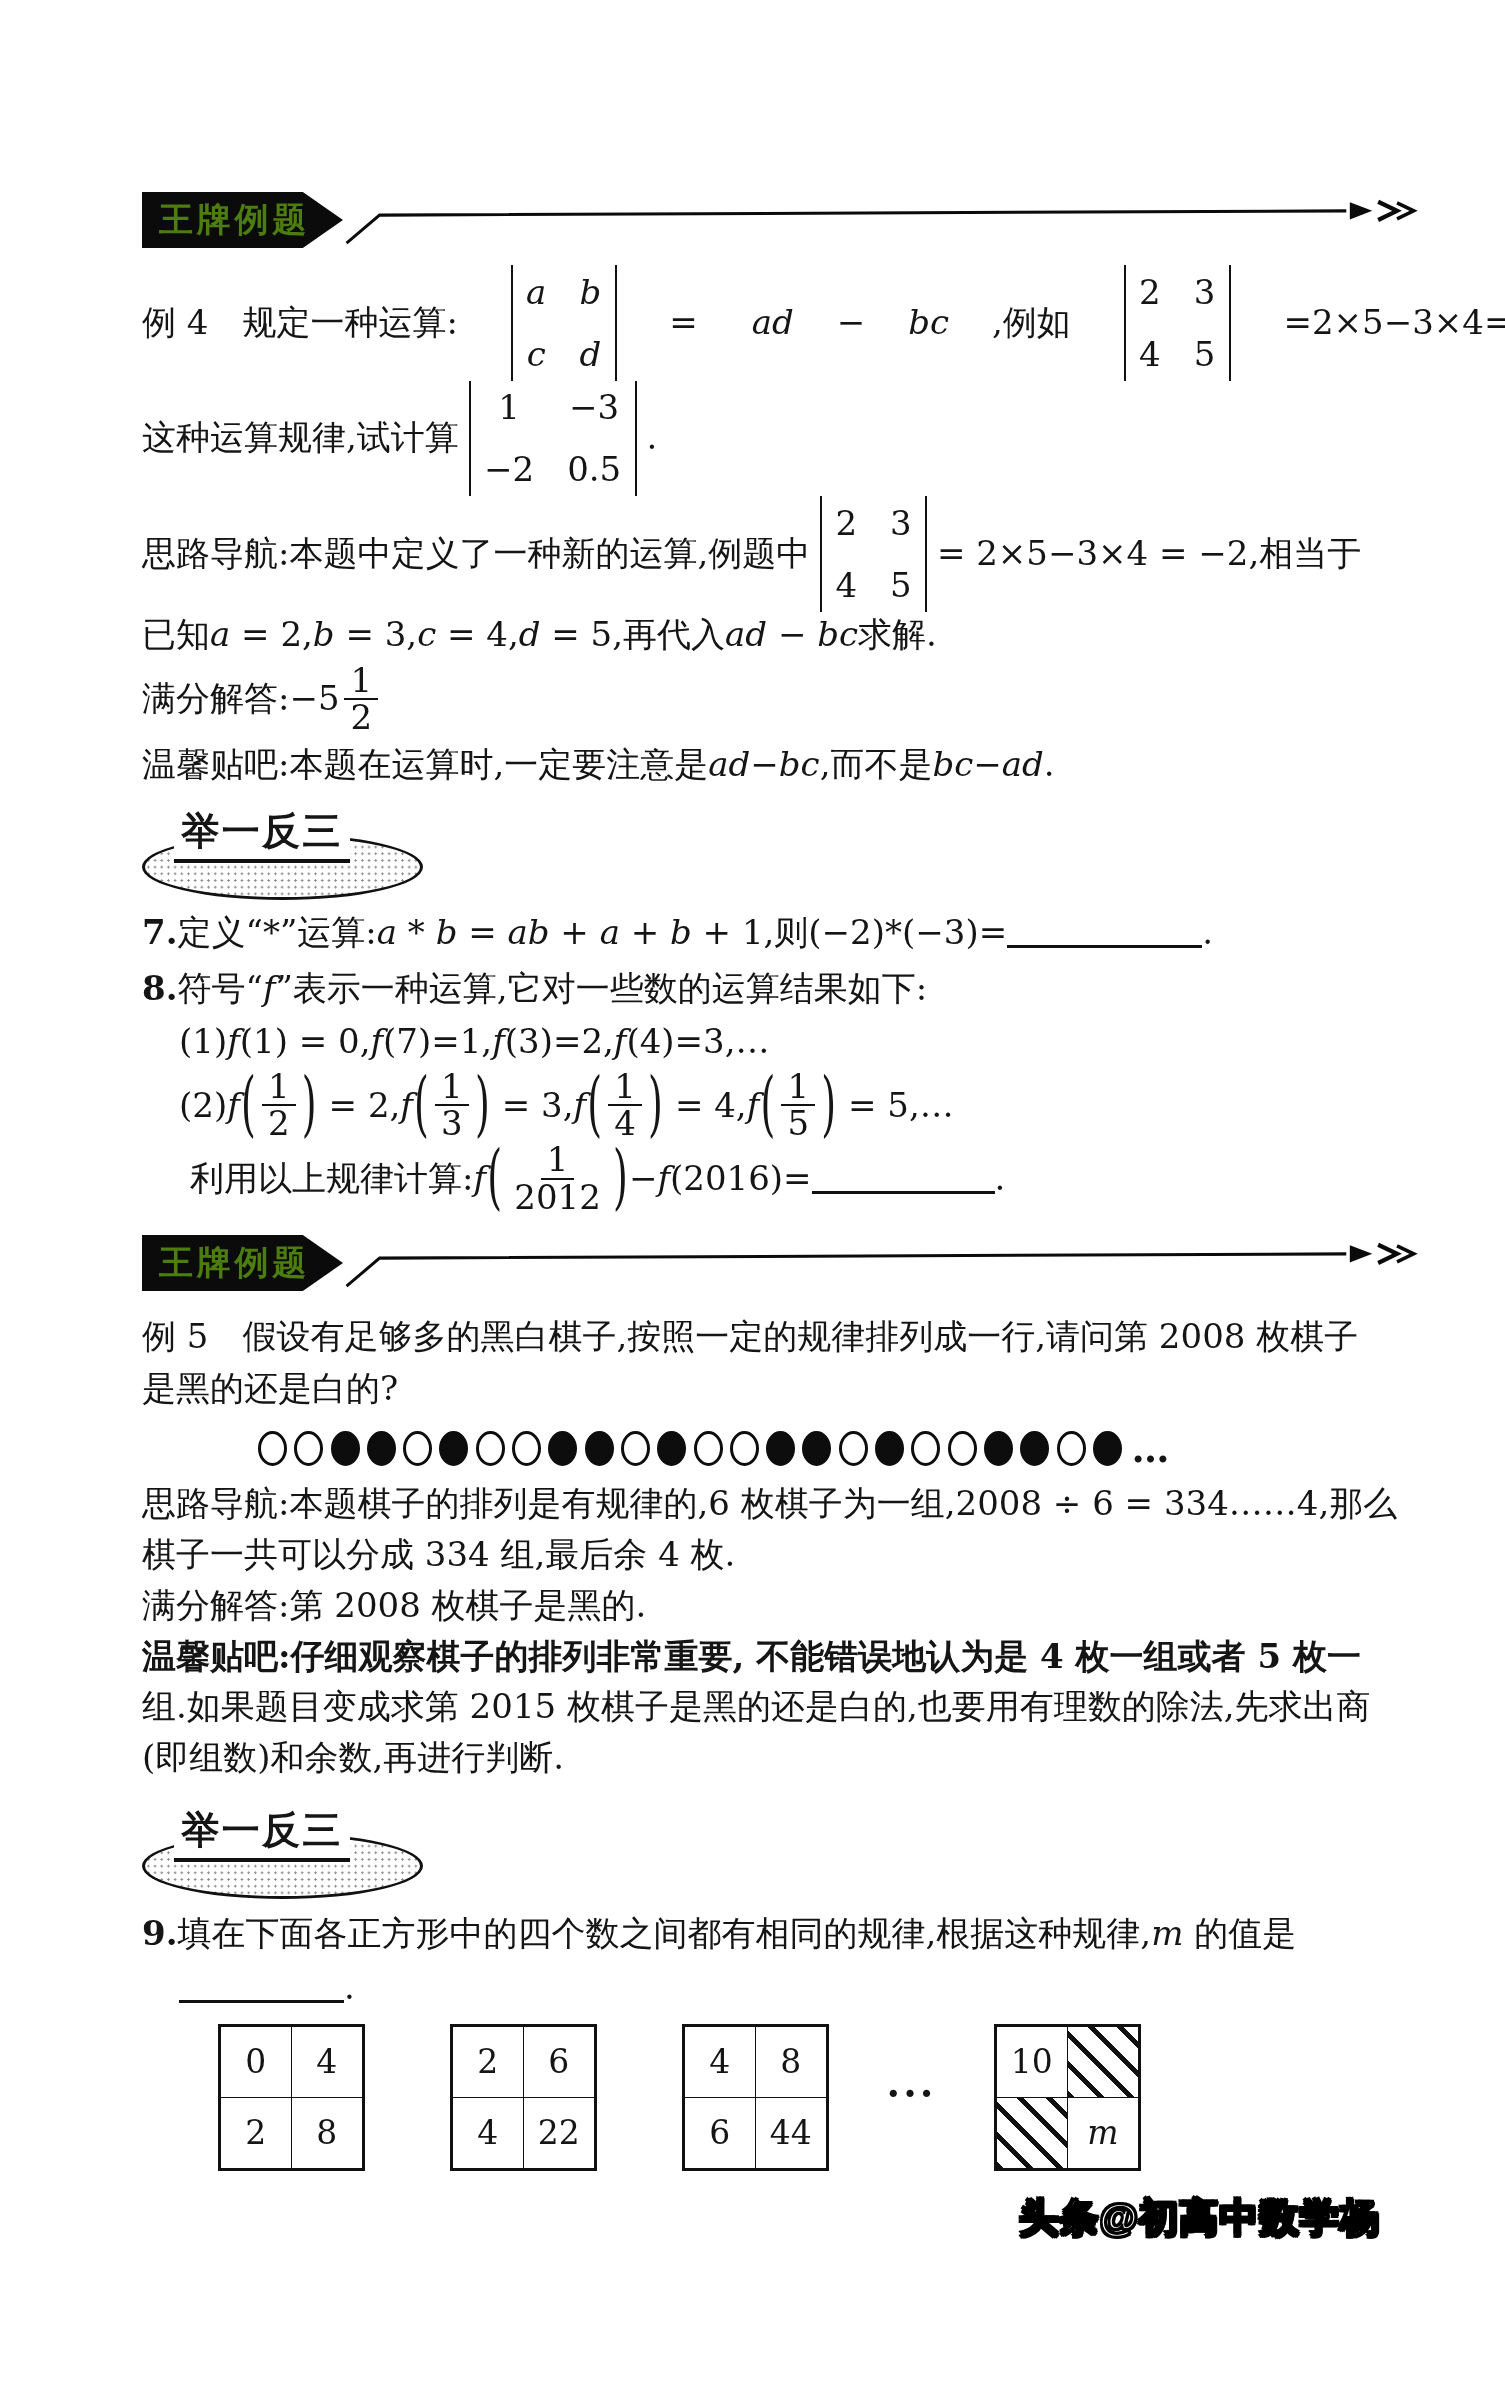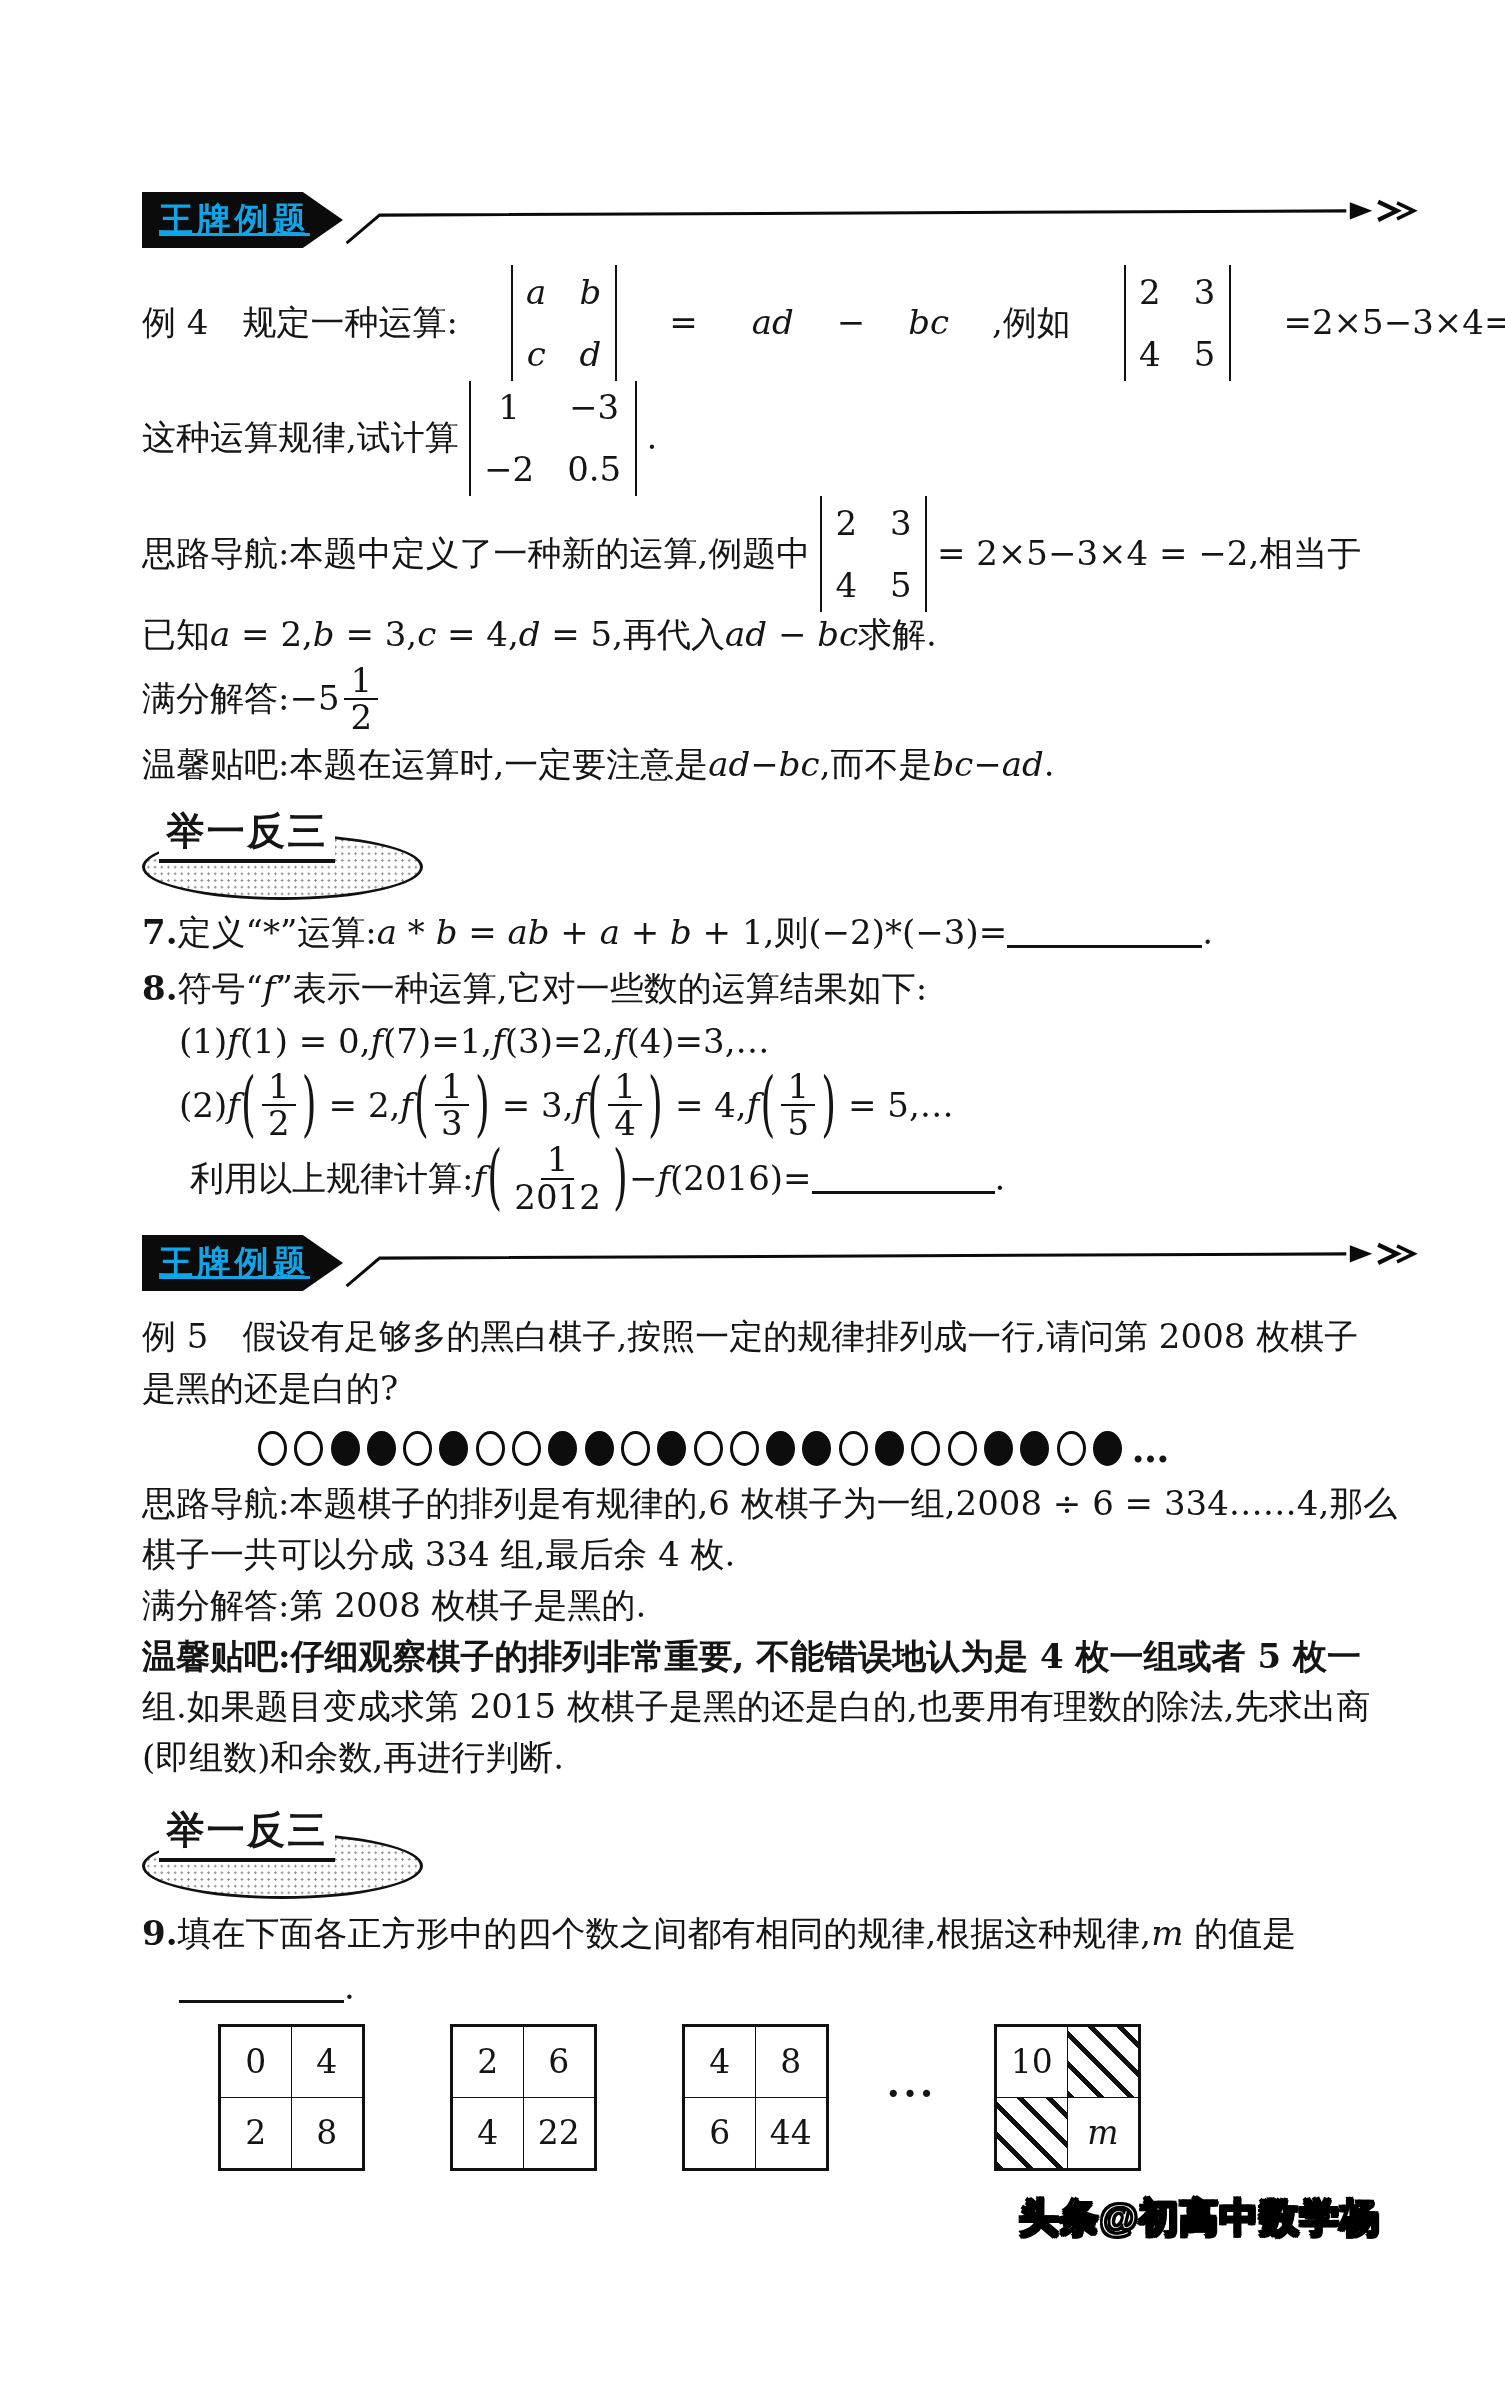--- a/index.html
+++ b/index.html
@@ -12,25 +12,25 @@
   .line{display:flex;align-items:center;flex-wrap:nowrap;}
   .line span{white-space:pre;}
   .it{font-style:italic;font-family:"DejaVu Serif","Liberation Serif",serif;}
   .bold{font-weight:bold;}
   .ind1{padding-left:37px;}
   .ind2{padding-left:48px;}
 
   
   .banner{display:flex;align-items:center;height:56px;}
   .tag{
-    flex:0 0 auto;width:201px;height:56px;background:#0b0b0b;color:#0ea5e9;
+    flex:0 0 auto;width:201px;height:56px;background:#0b0b0b;color:#4d7c0f;
     display:flex;align-items:center;justify-content:center;
     font-family:"Liberation Sans","DejaVu Sans",sans-serif;font-weight:bold;font-size:34px;
     letter-spacing:3.7px;clip-path:polygon(0 0,80% 0,100% 50%,80% 100%,0 100%);
-    padding-right:16px;box-sizing:border-box;text-decoration:underline;
+    padding-right:16px;box-sizing:border-box;
   }
   .banner svg{flex:1 1 auto;height:56px;display:block;}
 
   
   .det{
     display:inline-grid;grid-template-columns:auto auto;column-gap:33px;row-gap:28px;
     border-left:2.4px solid #111;border-right:2.4px solid #111;
     padding:9.8px 13.4px;margin:0 9.8px;text-align:center;line-height:1;align-items:center;
   }
   .det.it .dcell{font-style:italic;}
@@ -45,21 +45,21 @@
   .blank{display:inline-block;height:0.8em;border-bottom:3.1px solid #111;}
 
   
   .badge{position:relative;width:287px;height:92px;}
   .badge .oval{
     position:absolute;left:0;top:29px;width:275px;height:60px;
     border:3.1px solid #111;border-radius:50%;
     background-image:radial-gradient(#8e8e8e 24%,transparent 26%);background-size:6.7px 6.7px;
   }
   .badge .btext{
-    position:absolute;left:17px;top:0;background:#fff;padding:0 7.3px 2.4px;
+    position:absolute;left:32px;top:0;background:#fff;padding:0 7.3px 2.4px;
     font-weight:bold;font-size:38px;letter-spacing:2.4px;border-bottom:4.3px solid #111;white-space:pre;
   }
 
   
   .circles{display:flex;align-items:center;padding-left:116px;}
   .circle{
     width:29px;height:35px;border:3.1px solid #0d0d0d;border-radius:50%;
     display:inline-block;margin-right:7.3px;background:#fff;box-sizing:border-box;flex:0 0 auto;
   }
   .circle.black{background:#0d0d0d;}

